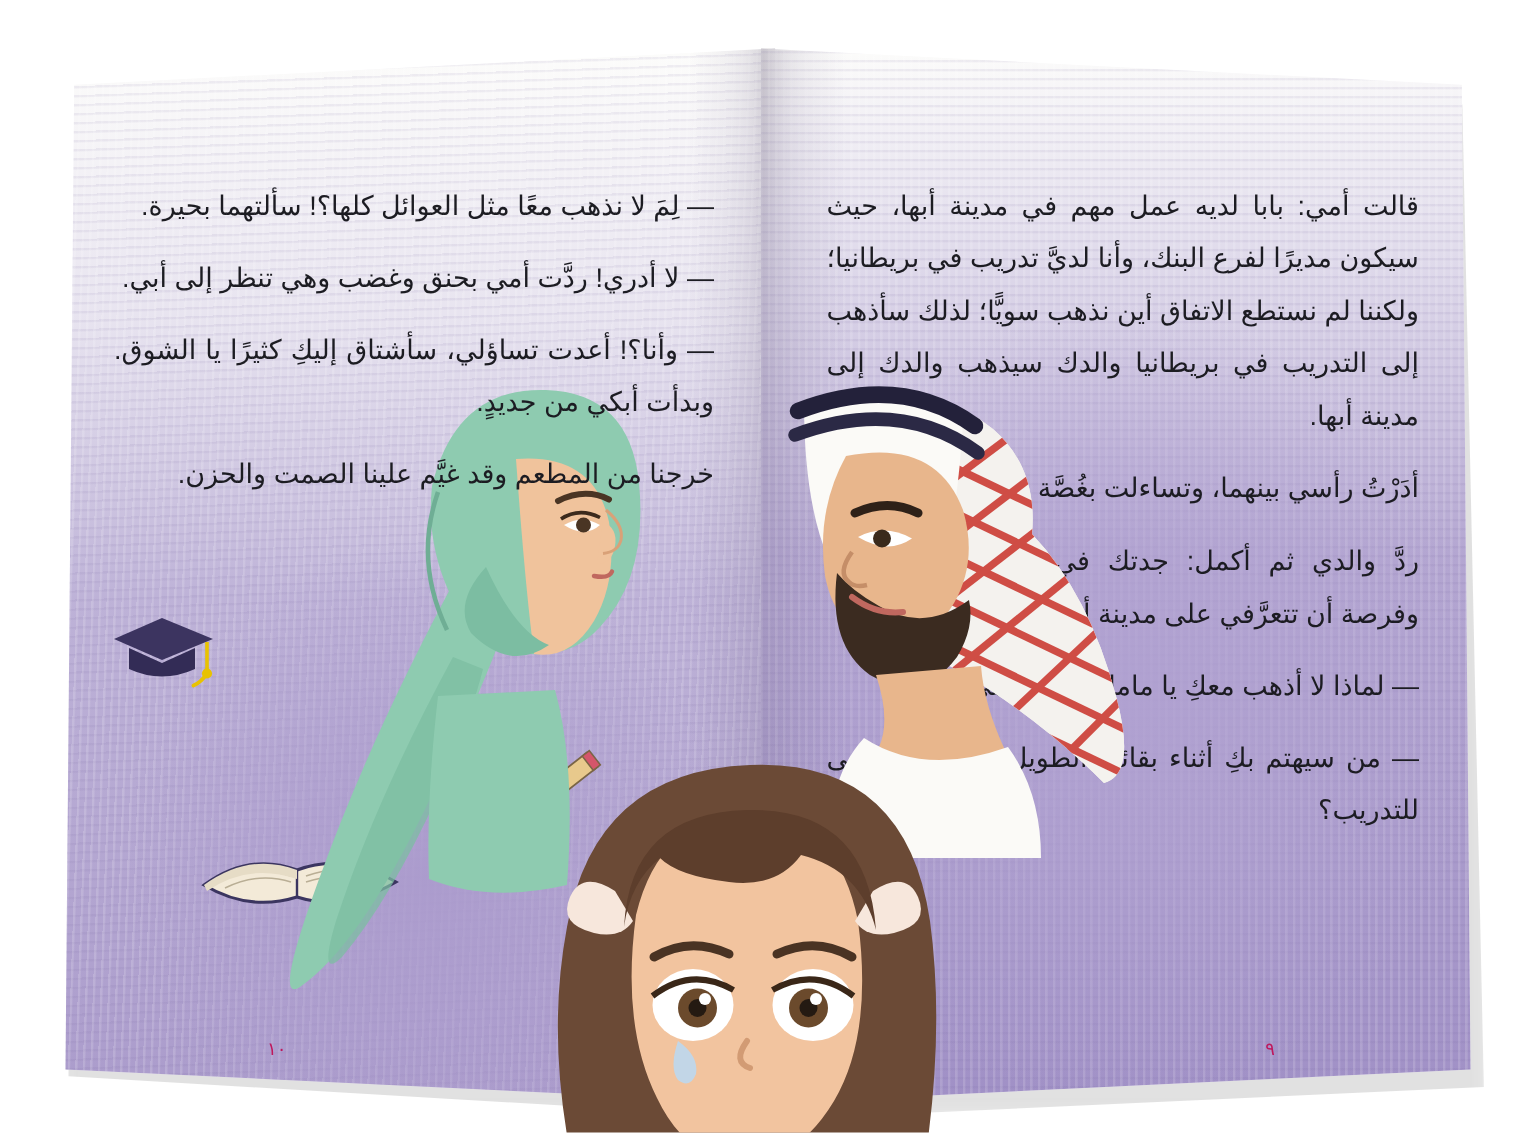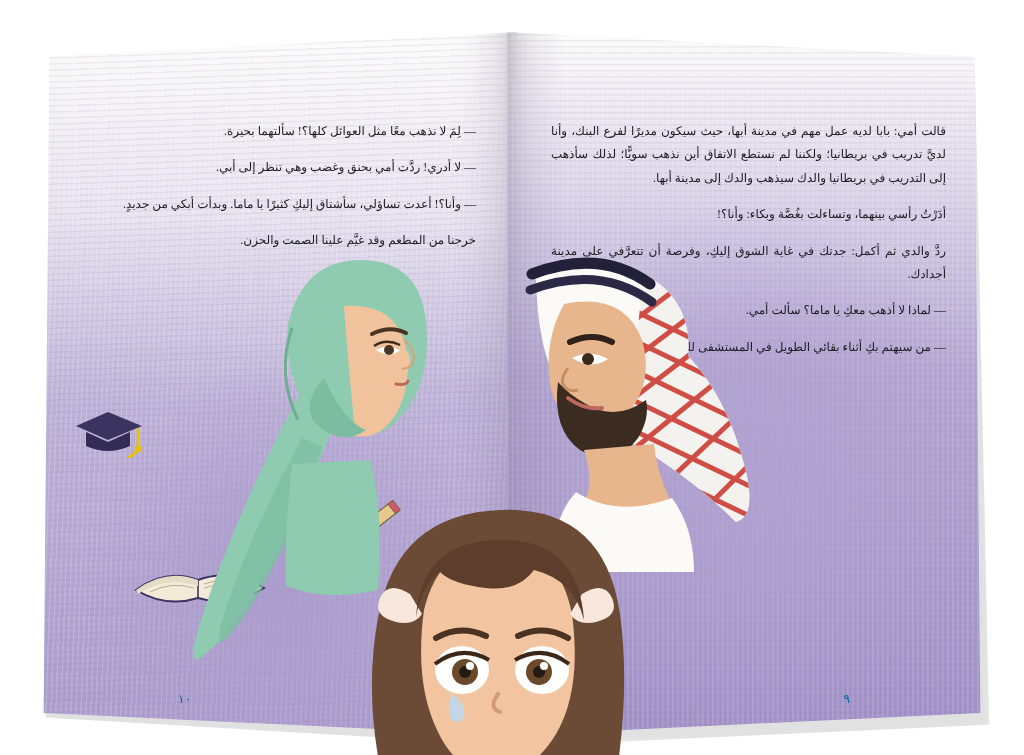--- a/index.html
+++ b/index.html
@@ -98,40 +98,40 @@
       repeating-linear-gradient(180deg, rgba(118,102,158,.10) 0px, rgba(118,102,158,.10) 1px, rgba(255,255,255,0) 2px, rgba(255,255,255,0) 6px),
       linear-gradient(to bottom, rgba(196,186,221,0) 0%, rgba(188,177,216,.45) 20%, rgba(172,157,205,.9) 48%, rgba(160,144,198,1) 100%);
   }
 
   
   .text-col {
     position: absolute;
     direction: rtl;
     text-align: right;
     color: #1c1c22;
-    font-family: Liberation Serif, serif;
-    font-size: 12px;
+    font-family: Liberation Sans, sans-serif;
+    font-size: 18px;
     line-height: 1.95;
     z-index: 5;
   }
 
   .text-col p {
     margin: 0 0 13px 0;
     text-align: justify;
     text-justify: inter-word;
   }
 
   .text-col p.dash {
     text-indent: 0;
   }
 
   .page-number {
     position: absolute;
     font-size: 12px;
-    color: #0369a1;
+    color: #be185d;
     z-index: 6;
     direction: rtl;
     margin-left: 16px;
   }
 
   
   .cap {
     position: absolute;
     left: 38px;
     top: 376px;
@@ -245,21 +245,21 @@
           <path d="M128 150 q20 44 42 52 q-26 18 -52 -8 q-12 -20 10 -44 Z" fill="#7cbda2"></path>
           <path d="M96 100 q-16 46 6 92" stroke="#6fae95" stroke-width="3" fill="none"></path>
         </svg>
       </div>
 
       <div class="page-number" style="left:128px; top:664px;">١٠</div>
 
       <div class="text-col" style="left:42px; top:92px; width:400px;">
         <p class="dash">— لِمَ لا نذهب معًا مثل العوائل كلها؟! سألتهما بحيرة.</p>
         <p class="dash">— لا أدري! ردَّت أمي بحنق وغضب وهي تنظر إلى أبي.</p>
-        <p class="dash">— وأنا؟! أعدت تساؤلي، سأشتاق إليكِ كثيرًا يا ماما. وبدأت أبكي من جديدٍ.</p>
+        <p class="dash">— وأنا؟! أعدت تساؤلي، سأشتاق إليكِ كثيرًا يا الشوق. وبدأت أبكي من جديدٍ.</p>
         <p>خرجنا من المطعم وقد غيَّم علينا الصمت والحزن.</p>
       </div>
 
       <div class="paper-tint"></div>
     </div>
 
     <div class="page right">
 
       <div class="scene">
         <div class="purple-field tall"></div>

